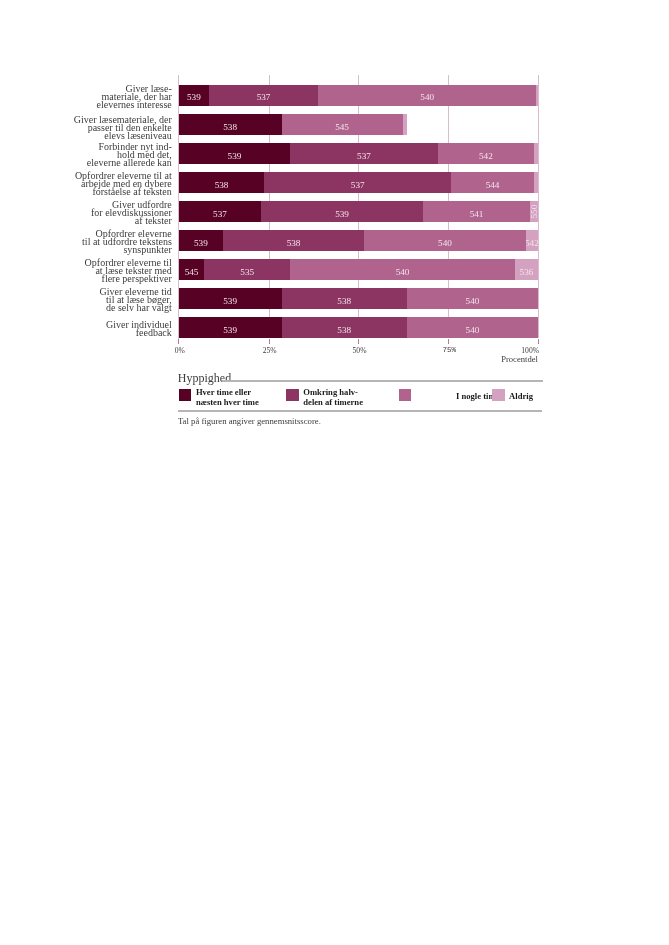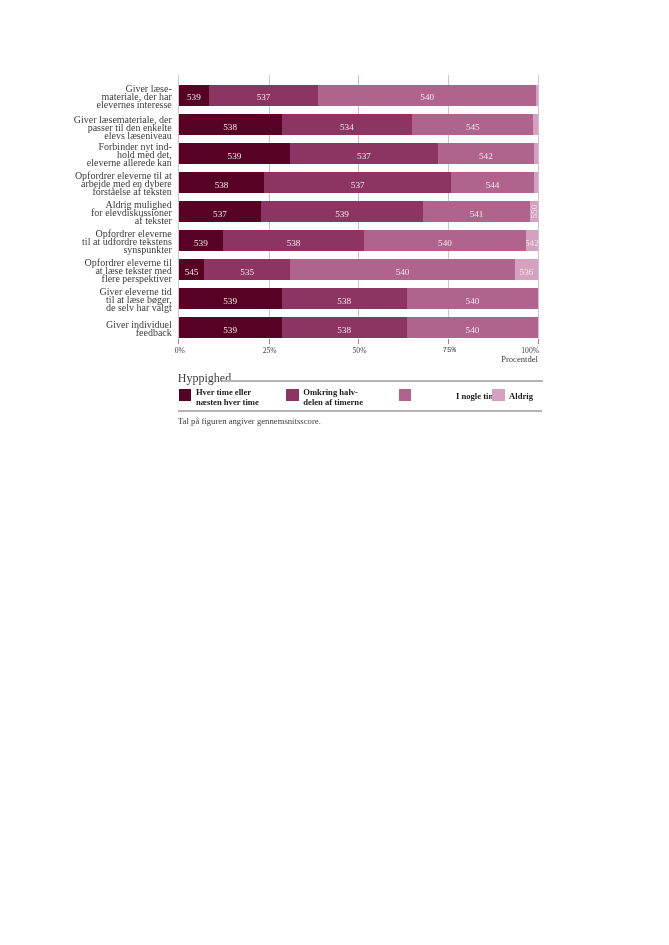--- a/index.html
+++ b/index.html
@@ -49,21 +49,21 @@
 elevernes interesse</div>
       <div class="catlab" style="top: 116px;">Giver læsemateriale, der
 passer til den enkelte
 elevs læseniveau</div>
       <div class="catlab" style="top: 142.935px; margin-left: 20px;">Forbinder nyt ind-
 hold med det,
 eleverne allerede kan</div>
       <div class="catlab" style="top: 171.965px;">Opfordrer eleverne til at
 arbejde med en dybere
 forståelse af teksten</div>
-      <div class="catlab" style="top: 200.995px;">Aldrig mulighed
+      <div class="catlab" style="top: 200.995px;">Giver udfordre
 for elevdiskussioner
 af tekster</div>
       <div class="catlab" style="top: 230.025px;">Opfordrer eleverne
 til at udfordre tekstens
 synspunkter</div>
       <div class="catlab" style="top: 259.055px;">Opfordrer eleverne til
 at læse tekster med
 flere perspektiver</div>
       <div class="catlab" style="top: 288.085px;">Giver eleverne tid
 til at læse bøger,
@@ -86,23 +86,20 @@
         </div>
         <div class="seg" style="width: 218.034px; background: rgb(176, 100, 141);">
           <span class="seglab">540</span>
         </div>
         <div class="seg" style="width: 1.796px; background: rgb(212, 162, 192);"></div>
       </div>
       <div class="bar" style="top: 38.83px; width: 359.2px;">
         <div class="seg" style="width: 102.731px; background: rgb(87, 2, 36);">
           <span class="seglab">538</span>
         </div>
-        <div class="seg" style="width: 130.749px; background: rgb(141, 53, 98);">
-          <span class="seglab">534</span>
-        </div>
         <div class="seg" style="width: 121.05px; background: rgb(176, 100, 141);">
           <span class="seglab">545</span>
         </div>
         <div class="seg" style="width: 4.6696px; background: rgb(212, 162, 192);"></div>
       </div>
       <div class="bar" style="top: 67.86px; width: 359.2px;">
         <div class="seg" style="width: 111.352px; background: rgb(87, 2, 36);">
           <span class="seglab">539</span>
         </div>
         <div class="seg" style="width: 147.631px; background: rgb(141, 53, 98);">

